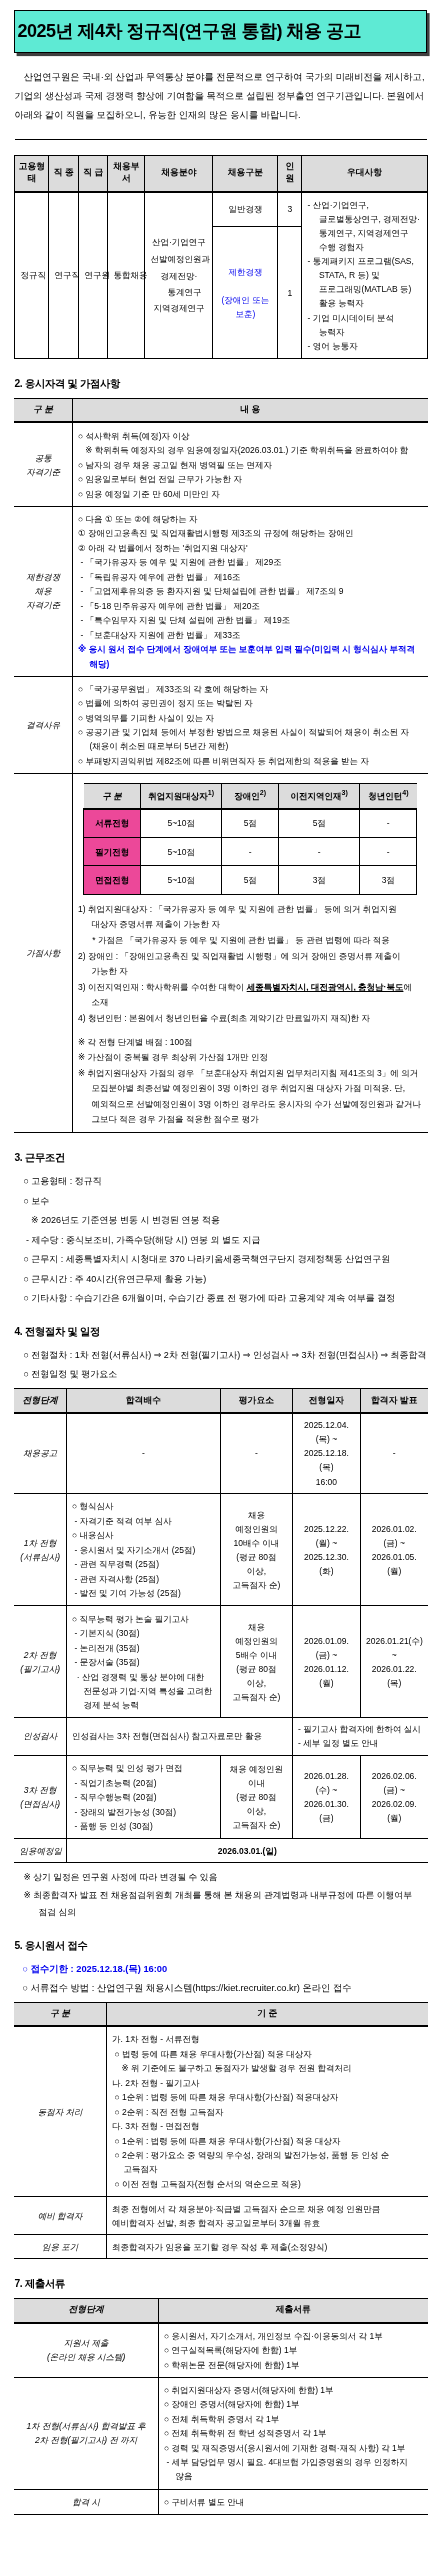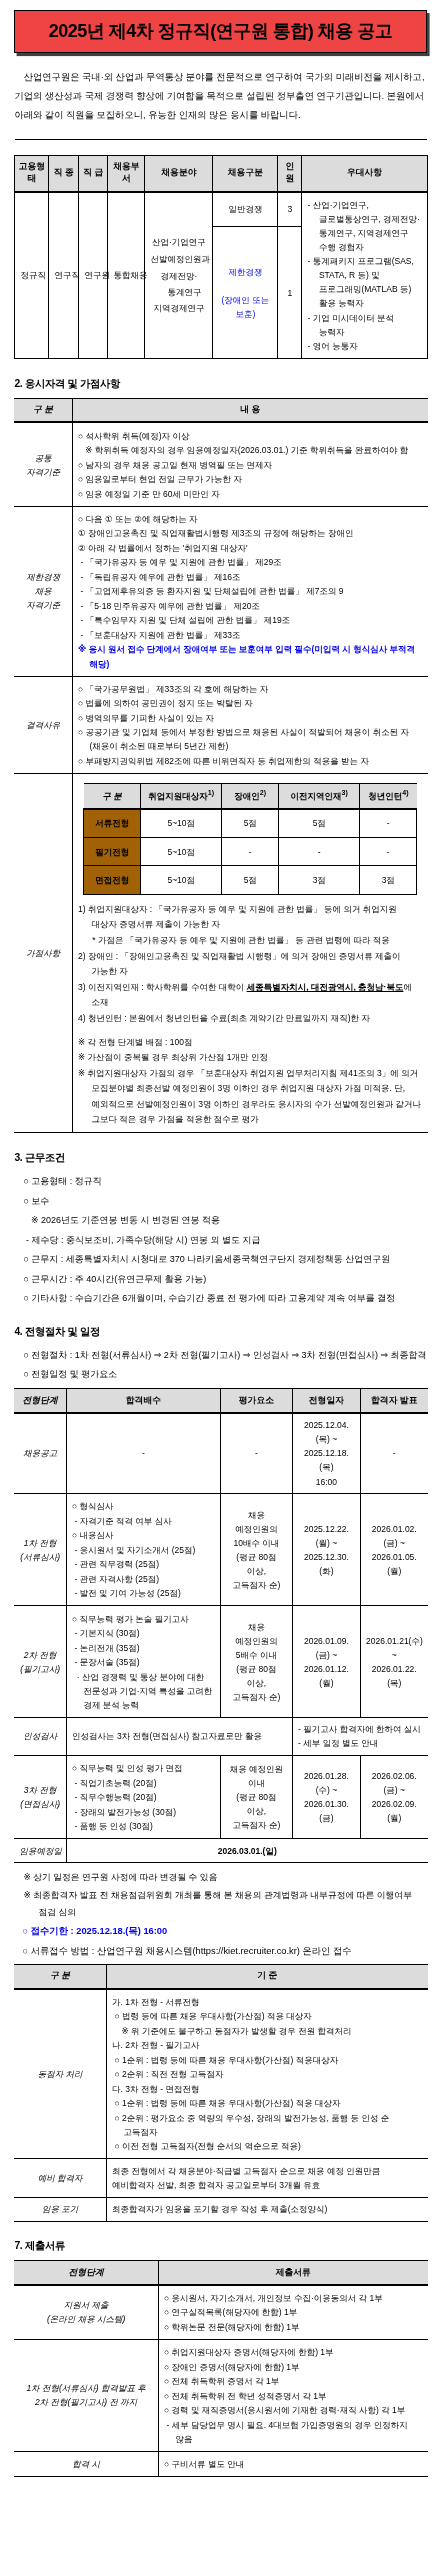--- a/index.html
+++ b/index.html
@@ -1,21 +1,21 @@
 <!DOCTYPE html>
 <html lang="ko" style="font-size:8.2px"><head>
 <meta charset="utf-8">
 <style>
   html,body { margin:0; padding:0; background:#ffffff; }
   body { width:442px; color:#000; font-family:"Liberation Sans","DejaVu Sans",sans-serif; font-size:8.8px; }
   .page { box-sizing:border-box; width:442px; min-height:2578px; padding:8.2px 14.4px 36px; }
 
   
-  .title-box { border:1.5px solid #000; background:#ef4444; box-shadow:2.6px 3.1px 0 #3f3f3f;
-               text-align:center; padding:8.2px 2.1px; margin:2.1px 1px 15.5px 0; }
+  .title-box { border:1.5px solid #000; background:#5eead4; box-shadow:2.6px 3.1px 0 #3f3f3f;
+               padding:8.2px 2.1px; margin:2.1px 1px 15.5px 0; }
   .title-box .t { font-size:18px; font-weight:bold; letter-spacing:-0.5px; }
 
   .intro { font-size:9.3px; line-height:2.05; text-indent:1em; word-break:keep-all; margin:0 0 13.4px; }
   .hr { border-top:1px solid #000; margin:7.2px 1px 15.5px; }
 
   .h2 { font-size:10.3px; font-weight:bold; margin:17.5px 0 7.2px; letter-spacing:-0.3px; }
 
   
   table { border-collapse:collapse; width:100%; table-layout:fixed; }
   .tbl { border-top:1.5px solid #000; border-bottom:1.5px solid #000; margin:3.1px 0 5.2px; }
@@ -24,21 +24,21 @@
             font-size:8.8px; white-space:pre-line; }
   .tbl td { border:0.5px solid #000; padding:4.6px 5.2px; vertical-align:middle; font-size:8.5px;
             line-height:1.65; word-break:keep-all; }
   .tbl.no-outer th:first-child, .tbl.no-outer td.first { border-left:none;font-style:italic; }
   .tbl.no-outer th:last-child,  .tbl.no-outer td.last  { border-right:none; }
 
   .lab { text-align:center; white-space:pre-line; }
   .center { text-align:center; white-space:pre-line; }
   .bold { font-weight:bold; }
   .blue { color:#0000ee; }
-  .bluebg { background:#a16207; }
+  .bluebg { background:#ec4899; }
   .u { text-decoration:underline; font-weight:bold; }
 
   .cl { white-space:pre-wrap; padding-left:11.3px; text-indent:-11.3px; margin:0.5px 0; }
   .fields div { text-align:center; line-height:1.9; }
 
   
   .inner-wrap { padding:2.1px 1px; }
   .inner { border-collapse:collapse; width:97%; margin:4.1px auto 7.2px; table-layout:fixed;
            border-top:1.3px solid #000; border-bottom:1.3px solid #000; }
   .inner th { background:#dcdcdc; border:0.5px solid #000; border-bottom:2.1px double #000;
@@ -354,20 +354,21 @@
         </tr>
       </tbody>
     </table>
     <div class="nlist">
         <div class="line">※ 상기 일정은 연구원 사정에 따라 변경될 수 있음</div>
         <div class="line">※ 최종합격자 발표 전 채용점검위원회 개최를 통해 본 채용의 관계법령과 내부규정에 따른 이행여부 점검 심의</div>
       </div>
   </div>
 
   <div>
+    <div class="h2">5. 응시원서 접수</div>
     <div class="s5line blue bold">○ 접수기한 : 2025.12.18.(목) 16:00</div>
     <div class="s5line">○ 서류접수 방법 : 산업연구원 채용시스템(https://kiet.recruiter.co.kr) 온라인 접수</div>
   </div>
 
   <div>
     <table class="tbl no-outer">
       <colgroup>
           <col style="width:92px">
           <col>
         </colgroup>

